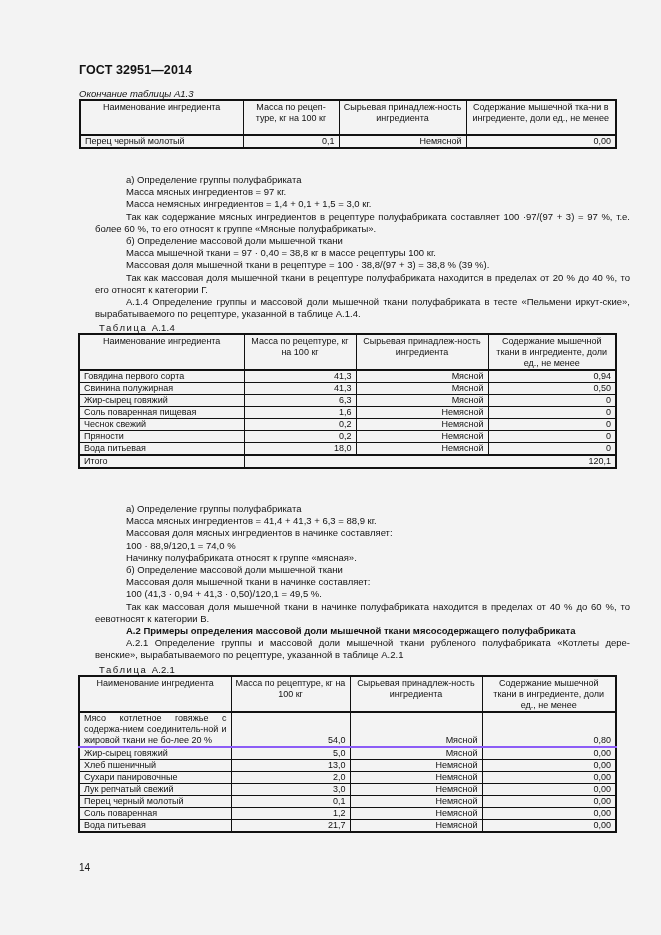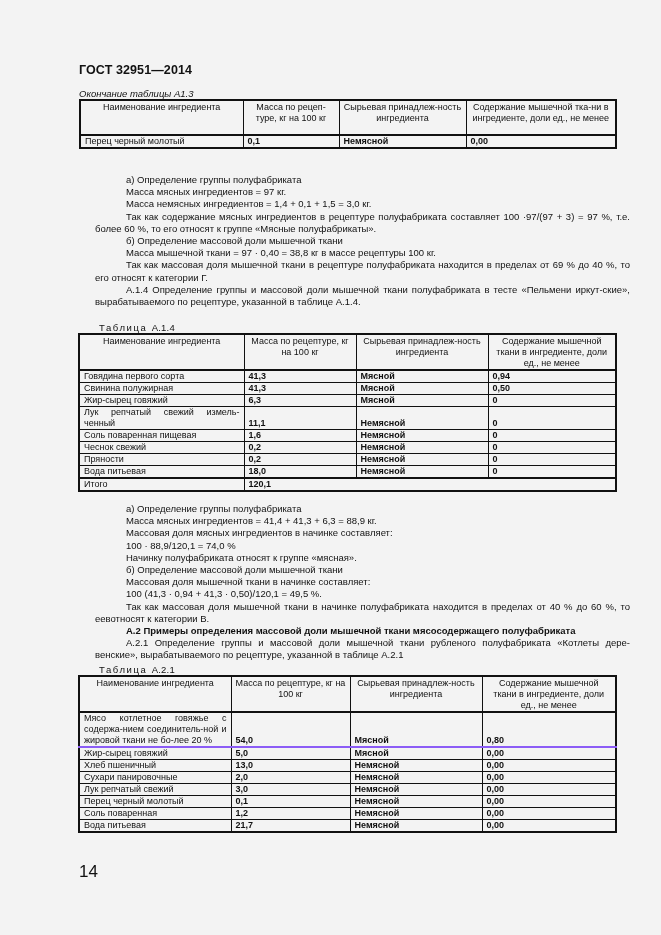--- a/index.html
+++ b/index.html
@@ -37,32 +37,32 @@
     padding: 0 4px;
     vertical-align: bottom;
   }
   table.gt td.h {
     vertical-align: top;
     text-align: center;
     padding-top: 1px;
   }
   table.gt tr.head td { border-bottom: 2px solid #111; }
   table.gt { border: 2px solid #111; }
-  table.gt td.c { text-align: left; font-weight: bold; }
+  table.gt td.c { text-align: right; }
   table.gt td.j { text-align: justify; text-align-last: left; }
   .para {
     position: absolute; left: 95px; width: 535px;
     font-size: 9.5px; line-height: 12.2px;
   }
   .para p { margin: 0; text-indent: 31px; text-align: justify; }
   .para p.noind { text-indent: 0; padding-left: 31px; }
   .para p.b { font-weight: bold; }
   .pagenum {
     position: absolute; left: 79px; top: 862px;
-    font-size: 17px;
+    font-size: 10px;
   }
 </style>
 </head>
 <body>
 
 <div class="page">
 
   <div class="header">ГОСТ 32951—2014</div>
 
   <div class="caption-italic">Окончание таблицы А1.3</div>
@@ -89,21 +89,22 @@
   </tbody>
     </table>
 
   <div class="para" style="top:174px;">
     <p class="noind">а) Определение группы полуфабриката</p>
     <p class="noind">Масса мясных ингредиентов = 97 кг.</p>
     <p class="noind">Масса немясных ингредиентов = 1,4 + 0,1 + 1,5 = 3,0 кг.</p>
     <p>Так как содержание мясных ингредиентов в рецептуре полуфабриката составляет 100 ·97/(97 + 3) = 97 %, т.е. более 60 %, то его относят к группе «Мясные полуфабрикаты».</p>
     <p class="noind">б) Определение массовой доли мышечной ткани</p>
     <p class="noind">Масса мышечной ткани = 97 · 0,40 = 38,8 кг в массе рецептуры 100 кг.</p>
-    <p>Так как массовая доля мышечной ткани в рецептуре полуфабриката находится в пределах от 69 % до 40 %, то его относят к категории Г.</p>
+    <p class="noind">Массовая доля мышечной ткани в рецептуре = 100 · 38,8/(97 + 3) = 38,8 % (39 %).</p>
+    <p>Так как массовая доля мышечной ткани в рецептуре полуфабриката находится в пределах от 20 % до 40 %, то его относят к категории Г.</p>
     <p>А.1.4 Определение группы и массовой доли мышечной ткани полуфабриката в тесте «Пельмени иркут-ские», вырабатываемого по рецептуре, указанной в таблице А.1.4.</p>
   </div>
 
   <div class="caption" style="top:322px;">
     <span>Таблица</span>
     <span class="num">А.1.4</span>
   </div>
   <table class="gt" style="left:78px; top:333px; width:537px;">
     <colgroup>
         <col style="width:165px">
@@ -130,26 +131,20 @@
       <td class="c">Мясной</td>
       <td class="c">0,50</td>
     </tr>
     <tr>
       <td>Жир-сырец говяжий</td>
       <td class="c">6,3</td>
       <td class="c">Мясной</td>
       <td class="c">0</td>
     </tr>
     <tr>
-      <td class="j">Лук репчатый свежий измель-ченный</td>
-      <td class="c">11,1</td>
-      <td class="c">Немясной</td>
-      <td class="c">0</td>
-    </tr>
-    <tr>
       <td>Соль поваренная пищевая</td>
       <td class="c">1,6</td>
       <td class="c">Немясной</td>
       <td class="c">0</td>
     </tr>
     <tr>
       <td>Чеснок свежий</td>
       <td class="c">0,2</td>
       <td class="c">Немясной</td>
       <td class="c">0</td>

